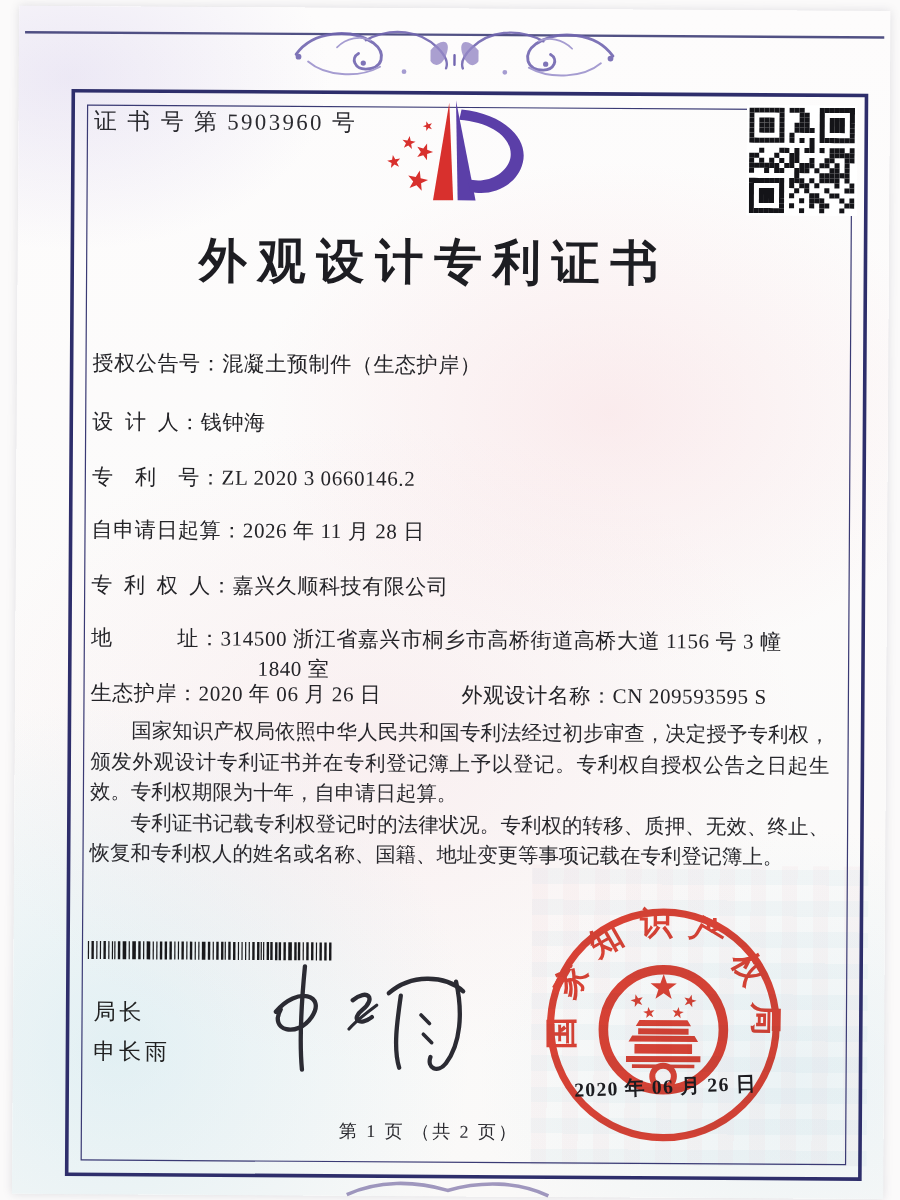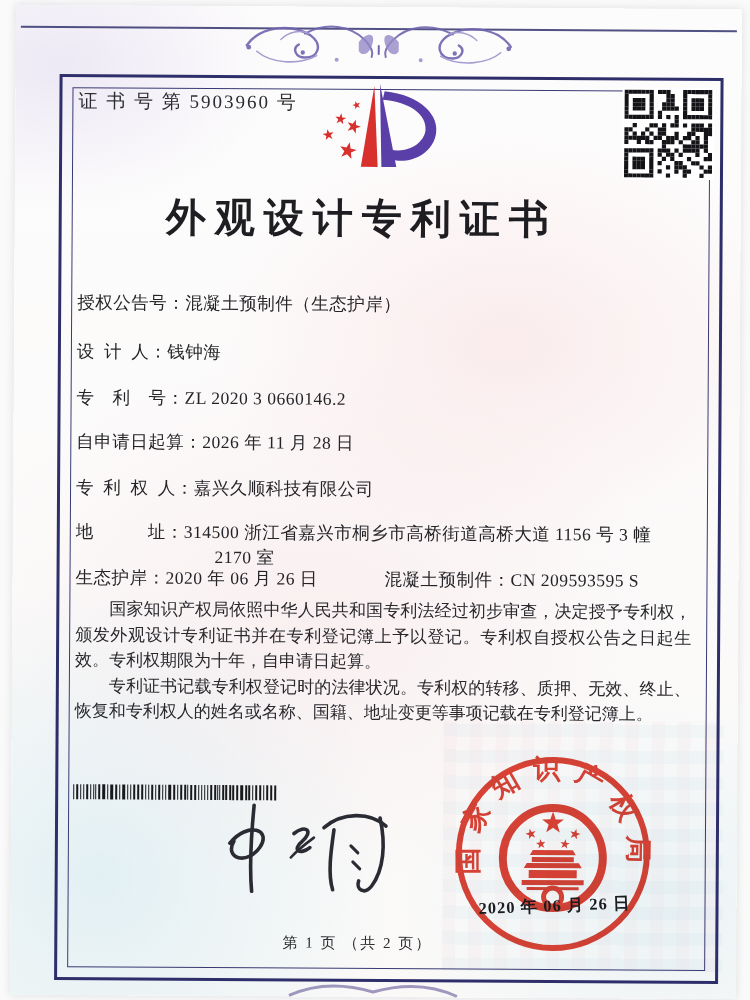--- a/index.html
+++ b/index.html
@@ -316,31 +316,35 @@
       </svg>
 
   <div class="title">外观设计专利证书</div>
 
   <div class="frow" style="top:292px"><b>授权公告号：</b><span>混凝土预制件（生态护岸）</span></div>
   <div class="frow" style="top:341px"><b>设 计 人：</b><span>钱钟海</span></div>
   <div class="frow" style="top:387px"><b>专　利　号：</b><span>ZL 2020 3 0660146.2</span></div>
   <div class="frow" style="top:431px"><b>自申请日起算：</b><span>2026 年 11 月 28 日</span></div>
   <div class="frow" style="top:477px"><b>专 利 权 人：</b><span>嘉兴久顺科技有限公司</span></div>
   <div class="frow" style="top:521px"><b>地　　　址：</b><span>314500 浙江省嘉兴市桐乡市高桥街道高桥大道 1156 号 3 幢</span></div>
-  <div class="frow" style="top:546px;left:215px"><span>2170 室</span></div>
+  <div class="frow" style="top:546px;left:215px"><span>1840 室</span></div>
   <div class="frow" style="top:567px"><b>生态护岸：</b><span>2020 年 06 月 26 日</span></div>
-  <div class="frow" style="top:567px;left:385px"><b>混凝土预制件：</b><span>CN 209593595 S</span></div>
+  <div class="frow" style="top:567px;left:385px"><b>外观设计名称：</b><span>CN 209593595 S</span></div>
 
   <div class="p-block">
     <p>国家知识产权局依照中华人民共和国专利法经过初步审查，决定授予专利权，颁发外观设计专利证书并在专利登记簿上予以登记。专利权自授权公告之日起生效。专利权期限为十年，自申请日起算。</p>
     <p>专利证书记载专利权登记时的法律状况。专利权的转移、质押、无效、终止、恢复和专利权人的姓名或名称、国籍、地址变更等事项记载在专利登记簿上。</p>
   </div>
 
   <div class="barcode" id="barcode"><i style="width: 1px; margin-right: 2px;"></i><i style="width: 2px; margin-right: 2px;"></i><i style="width: 1px; margin-right: 2px;"></i><i style="width: 1px; margin-right: 2px;"></i><i style="width: 2px; margin-right: 2px;"></i><i style="width: 1px; margin-right: 2px;"></i><i style="width: 1px; margin-right: 1px;"></i><i style="width: 1px; margin-right: 2px;"></i><i style="width: 2px; margin-right: 2px;"></i><i style="width: 3px; margin-right: 2px;"></i><i style="width: 1px; margin-right: 2px;"></i><i style="width: 3px; margin-right: 2px;"></i><i style="width: 2px; margin-right: 2px;"></i><i style="width: 1px; margin-right: 2px;"></i><i style="width: 3px; margin-right: 2px;"></i><i style="width: 1px; margin-right: 2px;"></i><i style="width: 1px; margin-right: 2px;"></i><i style="width: 2px; margin-right: 2px;"></i><i style="width: 2px; margin-right: 2px;"></i><i style="width: 2px; margin-right: 2px;"></i><i style="width: 1px; margin-right: 2px;"></i><i style="width: 1px; margin-right: 2px;"></i><i style="width: 2px; margin-right: 2px;"></i><i style="width: 1px; margin-right: 2px;"></i><i style="width: 2px; margin-right: 2px;"></i><i style="width: 1px; margin-right: 2px;"></i><i style="width: 1px; margin-right: 2px;"></i><i style="width: 3px; margin-right: 2px;"></i><i style="width: 2px; margin-right: 2px;"></i><i style="width: 1px; margin-right: 2px;"></i><i style="width: 2px; margin-right: 2px;"></i><i style="width: 2px; margin-right: 1px;"></i><i style="width: 1px; margin-right: 2px;"></i><i style="width: 2px; margin-right: 2px;"></i><i style="width: 2px; margin-right: 2px;"></i><i style="width: 1px; margin-right: 2px;"></i><i style="width: 1px; margin-right: 2px;"></i><i style="width: 1px; margin-right: 2px;"></i><i style="width: 1px; margin-right: 2px;"></i><i style="width: 2px; margin-right: 2px;"></i><i style="width: 2px; margin-right: 1px;"></i><i style="width: 1px; margin-right: 1px;"></i><i style="width: 1px; margin-right: 2px;"></i><i style="width: 2px; margin-right: 1px;"></i><i style="width: 2px; margin-right: 2px;"></i><i style="width: 2px; margin-right: 1px;"></i><i style="width: 2px; margin-right: 2px;"></i><i style="width: 2px; margin-right: 2px;"></i><i style="width: 3px; margin-right: 2px;"></i><i style="width: 2px; margin-right: 1px;"></i><i style="width: 2px; margin-right: 2px;"></i><i style="width: 1px; margin-right: 2px;"></i><i style="width: 2px; margin-right: 2px;"></i><i style="width: 2px; margin-right: 2px;"></i><i style="width: 1px; margin-right: 2px;"></i><i style="width: 2px; margin-right: 2px;"></i><i style="width: 2px; margin-right: 2px;"></i><i style="width: 2px; margin-right: 2px;"></i></div>
 
+  <div class="signer">
+    <div>局长</div>
+    <div>申长雨</div>
+  </div>
 
   <svg class="signature" viewBox="0 0 212 102">
     <g fill="none" stroke="#2b2b33" stroke-width="3.6" stroke-linecap="round" stroke-linejoin="round">
       <path d="M60,8 C58,30 55,64 58,94"></path>
       <path d="M36,46 C54,24 78,32 66,50 C54,68 30,62 40,44"></path>
       <path d="M100,36 C112,26 120,34 108,44 C98,52 106,58 116,50"></path>
       <path d="M97,60 C104,52 112,46 120,40" stroke-width="2.6"></path>
       <path d="M130,30 C148,14 176,14 192,28"></path>
       <path d="M140,32 C137,54 134,76 139,92"></path>
       <path d="M186,20 C192,46 190,72 178,88 C171,97 162,92 165,83"></path>

